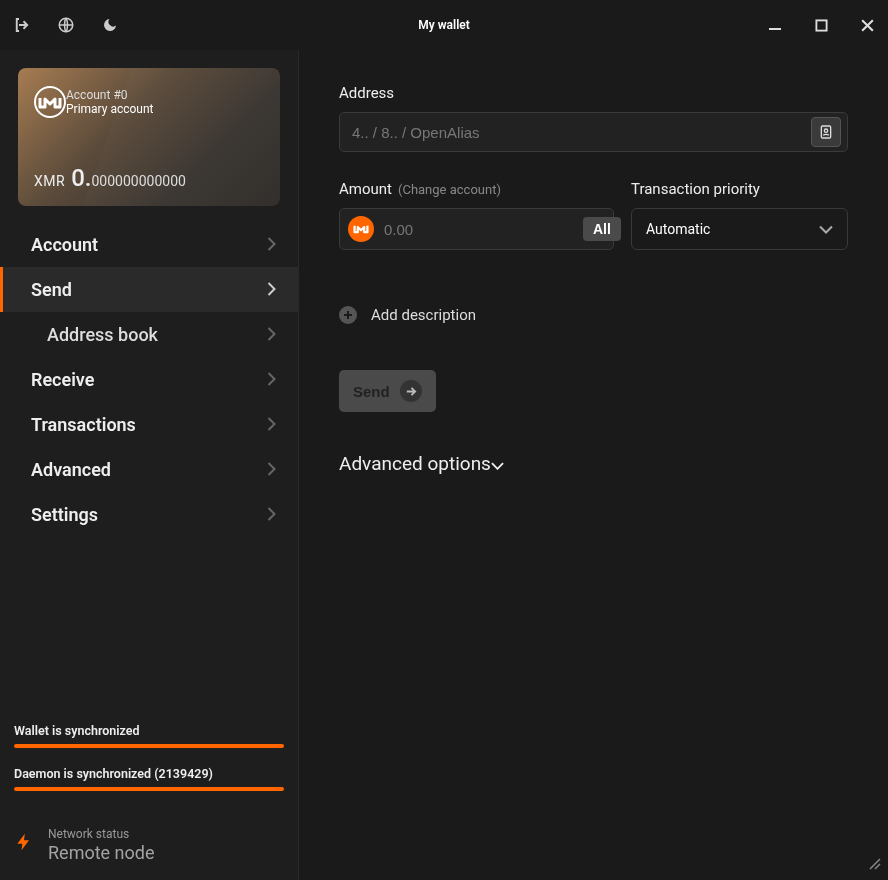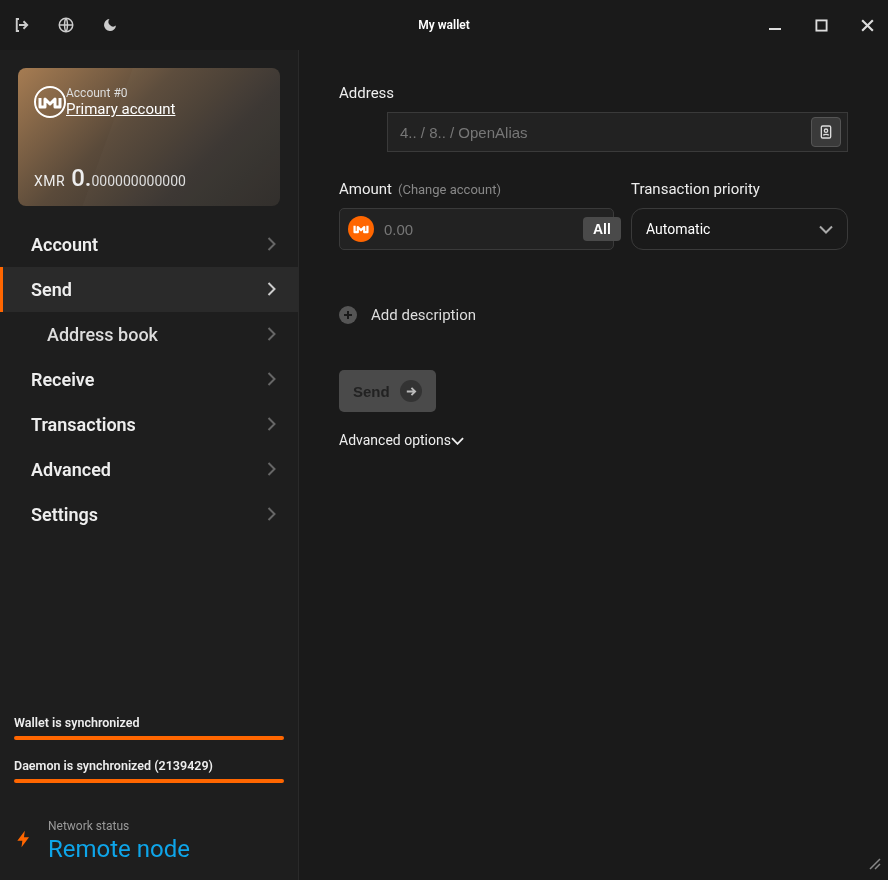--- a/index.html
+++ b/index.html
@@ -82,21 +82,21 @@
   .monero-logo {
     width: 28px; height: 28px; border-radius: 50%;
     border: 2.5px solid #fff;
     position: relative;
     flex-shrink: 0;
     box-sizing: content-box;
   }
   .monero-logo svg { position:absolute; inset:0; }
   .acct-texts { display:flex; flex-direction:column; line-height:1.2; }
   .acct-num { font-size: 12px; color: #ddd; }
-  .acct-name { font-size: 15px; color: #fff; text-decoration: underline; }
+  .acct-name { font-size: 12px; color: #fff; }
   .balance-row {
     position:absolute;
     bottom: 14px; left: 16px;
     display:flex; align-items: baseline; gap: 6px;
     color: #eee;
   }
   .bal-ticker { font-size: 14px; letter-spacing: 0.5px; }
   .bal-big { font-size: 24px; font-weight: 500; }
   .bal-small { font-size: 14px; color: #ddd; }
 
@@ -130,39 +130,38 @@
     border-radius: 2px;
     margin-bottom: 18px;
   }
   .net-status {
     display:flex; align-items:center; gap: 14px;
     padding: 6px 14px 16px 14px;
   }
   .bolt { color:#ff6600; font-size: 26px; }
   .net-texts { display:flex; flex-direction:column; line-height:1.25; }
   .net-small { font-size:12px; color:#999; }
-  .net-big { font-size:24px; color:#0ea5e9; }
+  .net-big { font-size:18px; color:#a3a3a3; }
 
   
   .main {
     flex:1;
     background: #1a1a1a;
     padding: 34px 40px;
     position: relative;
   }
   .field-label { font-size: 15px; color:#eee; margin-bottom: 10px; display:flex; align-items:center; gap:6px; }
   .field-label .hint { font-size:13px; color:#888; }
   .input-wrap {
     display:flex; align-items:center;
     border: 1px solid #3a3a3a;
-    border-radius: 0;
+    border-radius: 5px;
     background: #222;
     height: 40px;
     padding: 0 6px 0 12px;
-    margin-left: 48px;
   }
   .input-wrap input {
     flex:1; background:transparent; border:none; outline:none;
     color:#fff; font-size:15px;
   }
   .input-wrap input::placeholder { color:#777; }
   .addr-book-btn {
     width: 30px; height: 30px;
     background:#3a3a3a;
     border:1px solid #555;
@@ -200,21 +199,21 @@
   .all-btn {
     background:#4a4a4a; color:#fff;
     border:none; border-radius:4px;
     padding: 4px 10px;
     font-size:14px; font-weight:600;
     cursor:pointer;
   }
   .select {
     display:flex; align-items:center;
     border:1px solid #3a3a3a;
-    border-radius:12px;
+    border-radius:6px;
     background:#1a1a1a;
     height:42px;
     padding: 0 14px;
     cursor:pointer;
     justify-content:space-between;
   }
   .select .chev { color:#aaa; }
 
   .add-desc {
     display:flex; align-items:center; gap:14px;
@@ -239,23 +238,23 @@
     cursor:pointer;
   }
   .send-btn .arrow-circle {
     width:22px; height:22px; border-radius:50%;
     background:#333;
     display:flex; align-items:center; justify-content:center;
     color:#bbb;
   }
 
   .adv-opts {
-    margin-top: 20px;
+    margin-top: 40px;
     display:flex; align-items:center; gap:0;
-    cursor:pointer; color:#eee; font-size:14px;
+    cursor:pointer; color:#eee; font-size:19px;
   }
 
   .resize-grip {
     position:absolute; right:6px; bottom:6px;
     color:#666; font-size:14px;
   }
 </style>
 </head>
 <body>
 

